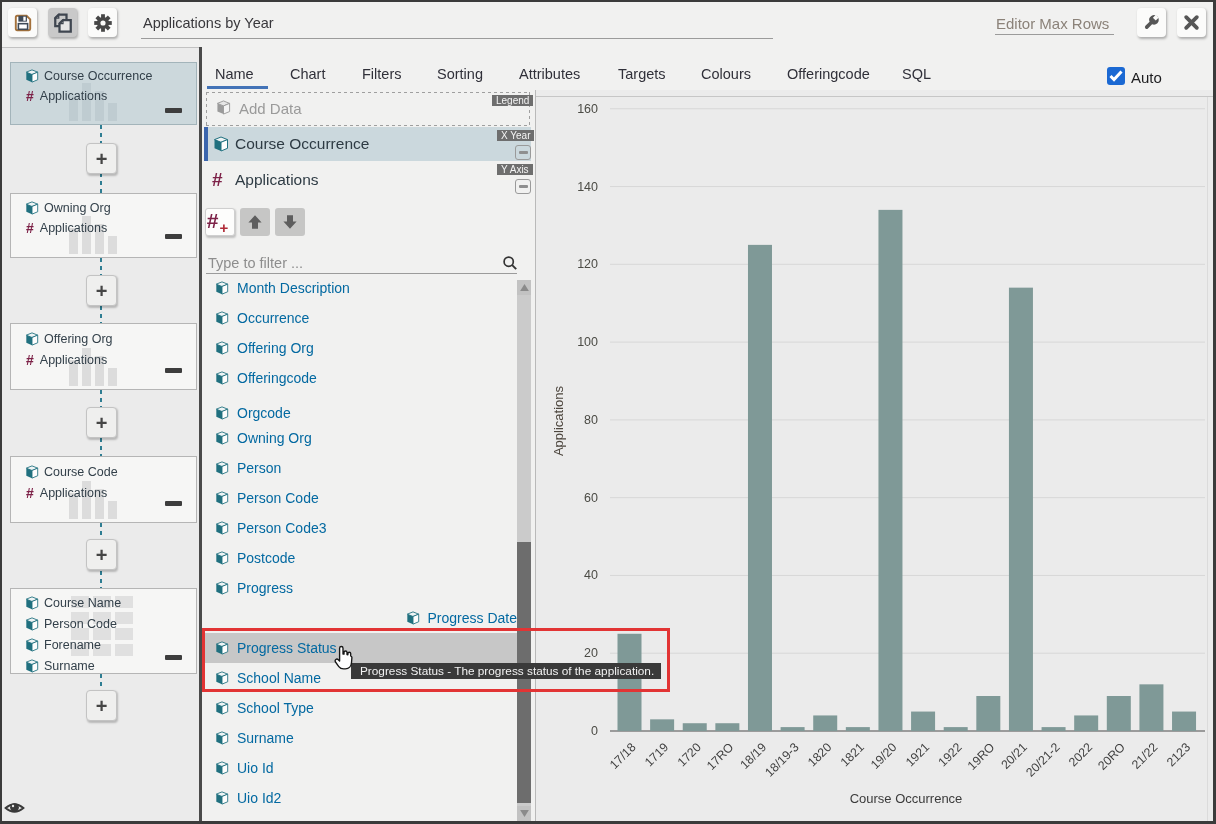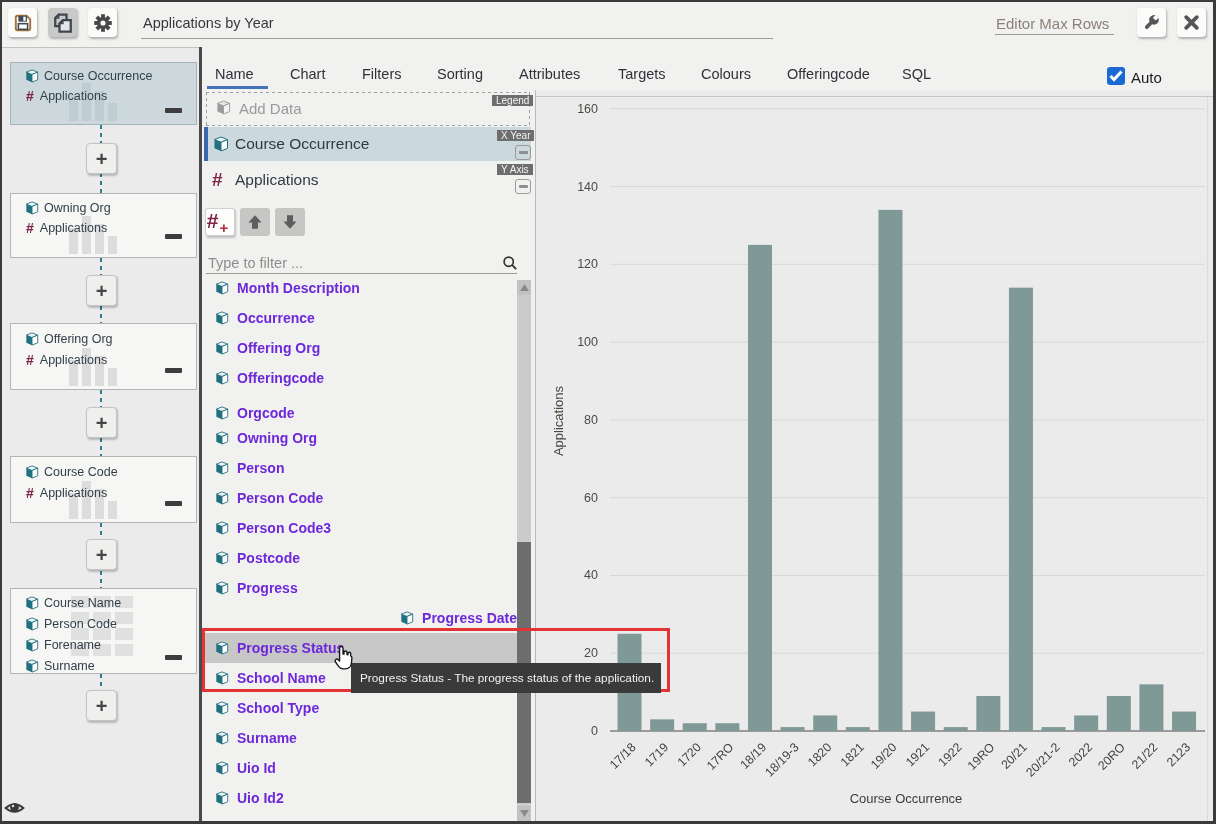--- a/index.html
+++ b/index.html
@@ -68,36 +68,36 @@
   .sminus i { display:block; width:9px; height:3px; background:#8f8f8f; border-radius:1px; }
   .toolb { position:absolute; top:208px; width:30px; height:28px; border-radius:3px;
            display:flex; align-items:center; justify-content:center; }
   #hplus { left:205px; background:#fdfdfc; border:1px solid #cfcfcf; box-shadow:1px 1.5px 2px rgba(0,0,0,0.2); }
   #upbtn { left:240px; background:#c6c6c5; }
   #dnbtn { left:275px; background:#c6c6c5; }
   #filtertxt { left:208px; top:255px; font-size:14.5px; color:#8d8d8d; }
   #filterline { left:206px; top:273px; width:311px; height:1px; background:#9b9b9b; }
   .litem { position:absolute; left:204px; width:313px; height:30px; display:flex; align-items:center; }
   .litem svg { margin-left:11px; }
-  .litem span { margin-left:8px; font-size:14px; color:#6d28d9;font-weight:bold; }
+  .litem span { margin-left:8px; font-size:14px; color:#0369a1; }
   .litem.hl { background:#c7c7c7; }
 
   
   #sbtrack { left:517px; top:280px; width:14px; height:542px; background:#cbcbcb; }
   #sbthumb { left:517px; top:542px; width:14px; height:261px; background:#6d6d6d; }
   .sbarrow { position:absolute; left:517px; width:14px; height:15px; background:#c2c2c2; display:flex; align-items:center; justify-content:center; }
 
   
   #chart { left:536px; top:97px; width:678px; height:725px; background:#ebebeb; }
   #charttop { left:536px; top:96px; width:678px; height:1px; background:#c6c6c6; }
   #chartright { left:1207px; top:97px; width:1px; height:725px; background:#dbdbdb; }
 
   
   #redbox { left:202px; top:628px; width:468px; height:64px; border:3px solid #e23434; }
-  #tooltip { left:351px; top:663px; width:310px; height:30px; background:#3a3a3a; color:#f2f2f2;
+  #tooltip { left:351px; top:663px; width:310px; height:16px; background:#3a3a3a; color:#f2f2f2;
              font-size:11.8px; display:flex; align-items:center; padding-left:9px; white-space:nowrap; }
 </style>
 </head>
 <body>
 <div id="frame"></div>
 
 <div id="topbar" class="abs"></div>
 <div class="tbtn" style="left:8px;">
   <svg width="18" height="18" viewBox="0 0 16 16">
     <path d="M1.6 2.8 q0-1.2 1.2-1.2 h8.4 l3.2 3.2 v8.4 q0 1.2 -1.2 1.2 h-10.4 q-1.2 0 -1.2 -1.2 z" fill="#ffffff" stroke="#a4713b" stroke-width="1.7"></path>

